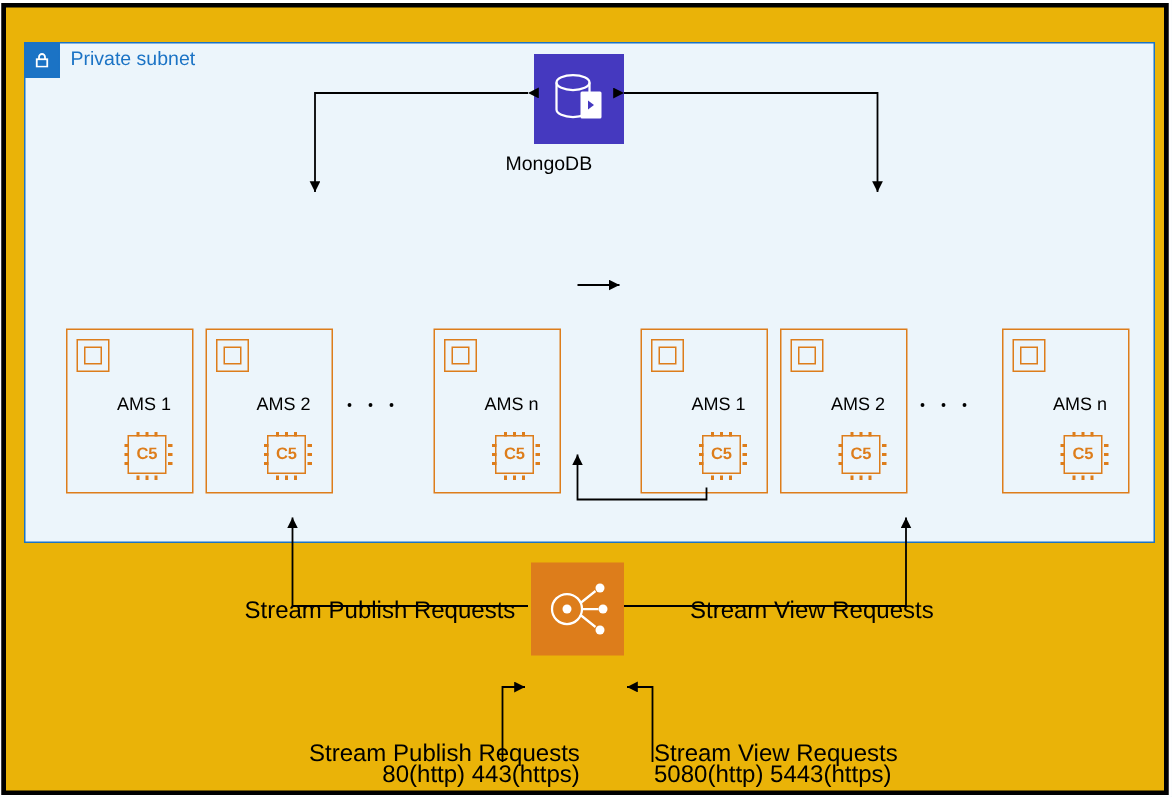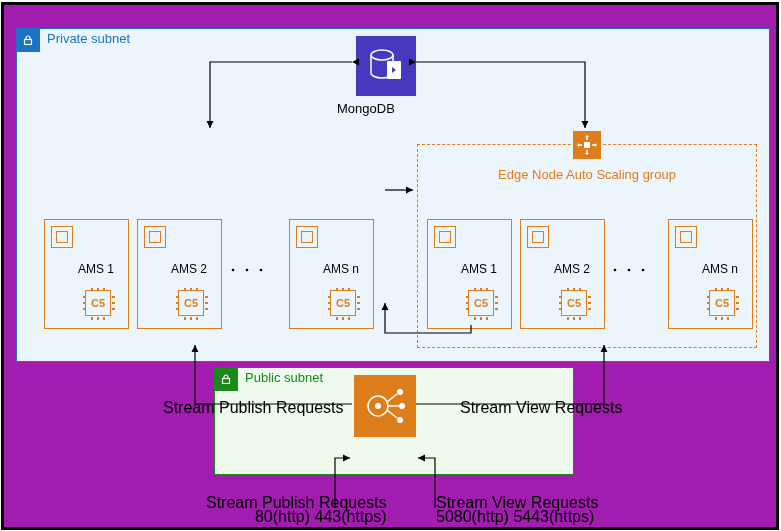--- a/index.html
+++ b/index.html
@@ -1,18 +1,18 @@
 <!DOCTYPE html>
 <html><head>
 <meta charset="utf-8">
 <style>
 body { margin:0; font-family:Arial,Helvetica,sans-serif; background:#fff; }
 .canvas { position:relative; width:781px; height:531px; background:#fff; overflow:hidden; }
 .vpc { position:absolute; left:1px; top:2px; width:778px; height:528px; border:1px solid #000; background:#000; box-sizing:border-box; }
-.vpc-inner { position:absolute; left:2px; top:2px; right:2px; bottom:2px; background:#a21caf;padding-left:13px; }
+.vpc-inner { position:absolute; left:2px; top:2px; right:2px; bottom:2px; background:#eab308;padding-left:13px; }
 .vpc-label { position:absolute; left:6px; top:0; color:#fff; font-size:12px; font-weight:bold; line-height:20px; }
 
 .private { position:absolute; left:12px; top:23px; width:754px; height:334px; border:1px solid #1b73c5; background:#ecf5fb; box-sizing:border-box; }
 .private-tab { position:absolute; left:-1px; top:-1px; width:24px; height:24px; background:#1b73c5; border:1px solid #1b73c5; box-sizing:border-box; display:flex; align-items:center; justify-content:center; }
 .lock-icon { width:10px; height:10px; fill:none; stroke:#fff; stroke-width:1.2; }
 .private-label { position:absolute; left:30px; top:2px; color:#1b73c5; font-size:13px; }
 
 .asg { position:absolute; border:1.5px dashed #dd7d1b; box-sizing:border-box; background:transparent; }
 .asg-origin { left:17px; top:115px; width:354px; height:204px; }
 .asg-edge { left:400px; top:115px; width:340px; height:204px; }
@@ -66,30 +66,20 @@
           <svg width="42" height="42" viewBox="0 0 42 42">
             <ellipse cx="17" cy="10" rx="11" ry="5" fill="none" stroke="#fff" stroke-width="1.5"></ellipse>
             <path d="M6 10v18c0 2.8 4.9 5 11 5s11-2.2 11-5V10" fill="none" stroke="#fff" stroke-width="1.5"></path>
             <rect x="22" y="16" width="14" height="18" rx="1" fill="#fff"></rect>
             <path d="M27 22 L31 25 L27 28 Z" fill="#4539bf"></path>
           </svg>
         </div>
         <span class="mongo-label">MongoDB</span>
 
 
-        <div class="asg asg-edge">
-          <div class="asg-icon">
-            <svg width="20" height="20" viewBox="0 0 20 20">
-                <rect x="7" y="7" width="6" height="6" fill="#fff"></rect>
-                <path d="M10 1v4M10 15v4M1 10h4M15 10h4" stroke="#fff" stroke-width="1.5"></path>
-                <path d="M10 0l-2 2h4zM10 20l-2-2h4zM0 10l2-2v4zM20 10l-2-2v4z" fill="#fff"></path>
-              </svg>
-          </div>
-          <div class="asg-label">Edge Node Auto Scaling group</div>
-        </div>
 
         <div class="instance" style="left:27px; top:190px; width:85px; height:110px;">
           <div class="instance-icon"></div>
           <span class="instance-label">AMS 1</span>
           <div class="c5" style="left:40px; top:70px;">C5</div>
         </div>
         <div class="instance" style="left:120px; top:190px; width:85px; height:110px;">
           <div class="instance-icon"></div>
           <span class="instance-label">AMS 2</span>
           <div class="c5" style="left:40px; top:70px;">C5</div>
@@ -111,29 +101,20 @@
           <div class="c5" style="left:40px; top:70px;">C5</div>
         </div>
         <div class="instance" style="left:651px; top:190px; width:85px; height:110px;">
           <div class="instance-icon"></div>
           <span class="instance-label">AMS n</span>
           <div class="c5" style="left:40px; top:70px;">C5</div>
         </div>
 
       </div>
 
-      <div class="public">
-        <div class="public-tab">
-          <svg class="lock-icon" viewBox="0 0 10 10">
-              <rect x="1.5" y="4.5" width="7" height="5"></rect>
-              <path d="M3 4.5V3a2 2 0 0 1 4 0v1.5"></path>
-            </svg>
-        </div>
-        <span class="public-label">Public subnet</span>
-      </div>
 
       <div class="lb-box">
         <svg width="46" height="46" viewBox="0 0 46 46">
           <circle cx="16" cy="23" r="10" fill="none" stroke="#fff" stroke-width="1.5"></circle>
           <circle cx="16" cy="23" r="3" fill="#fff"></circle>
           <circle cx="38" cy="9" r="3" fill="#fff"></circle>
           <circle cx="40" cy="23" r="3" fill="#fff"></circle>
           <circle cx="38" cy="37" r="3" fill="#fff"></circle>
           <path d="M25 19 L35 11 M26 23 L37 23 M25 27 L35 35" stroke="#fff" stroke-width="1.5"></path>
         </svg>

